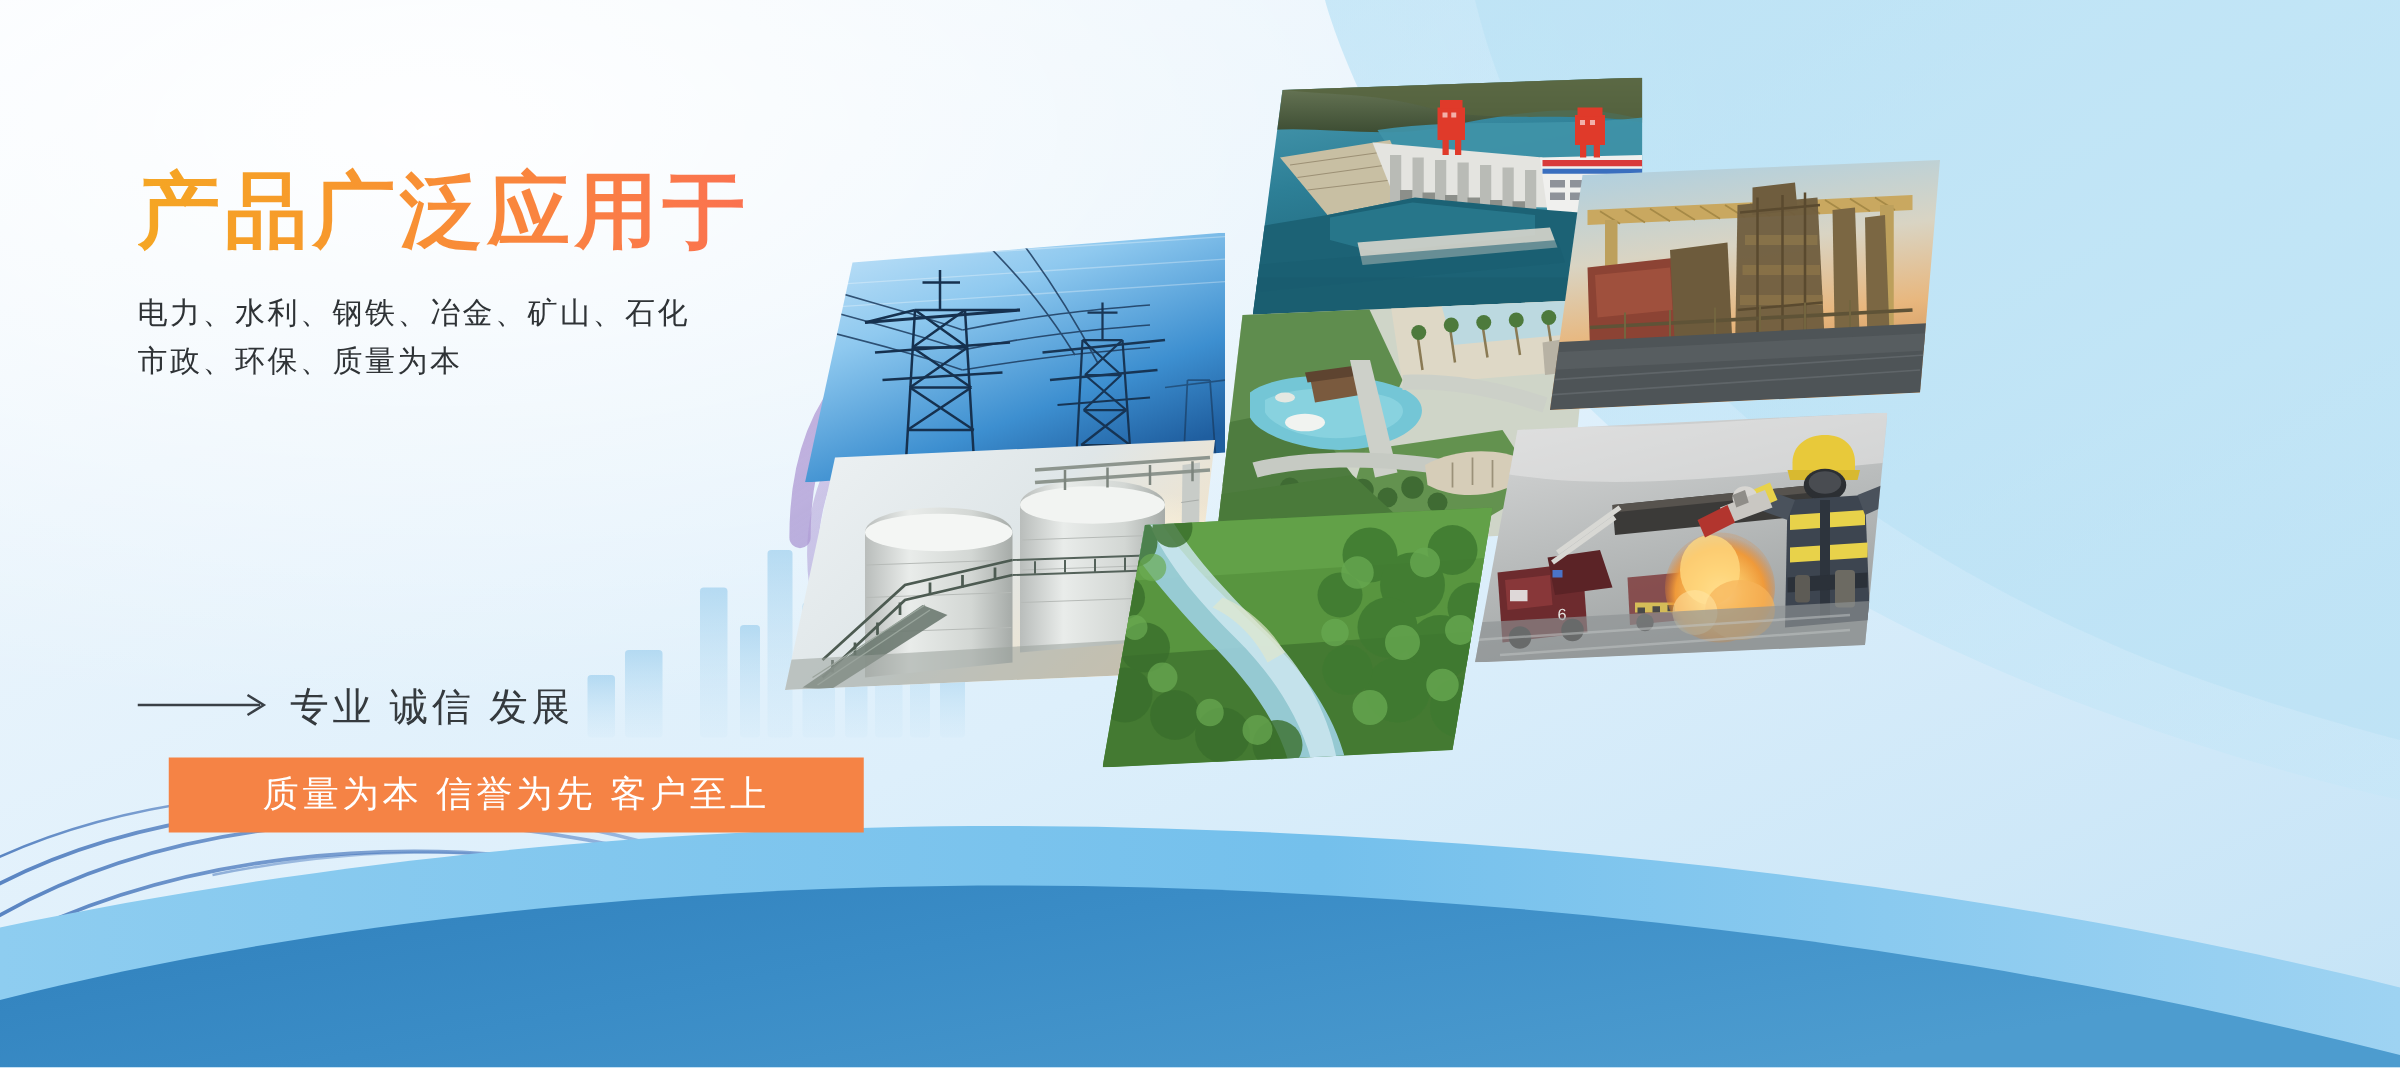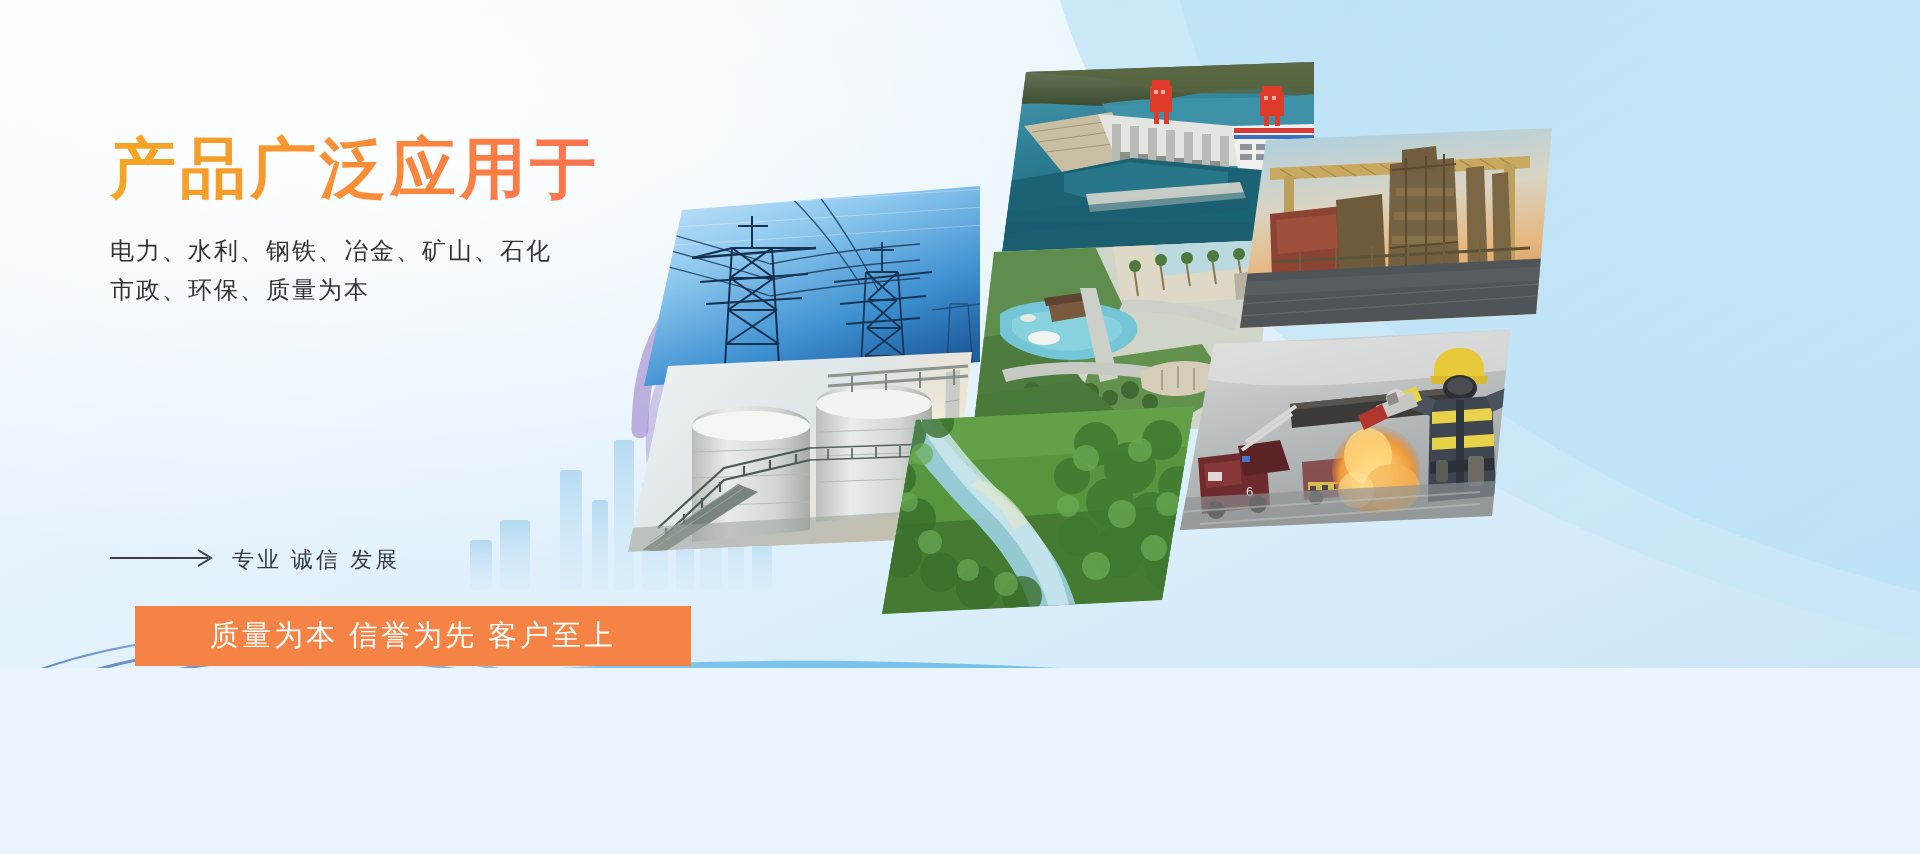--- a/index.html
+++ b/index.html
@@ -3,21 +3,21 @@
 <meta charset="utf-8">
 <title>产品广泛应用于</title>
 <style>
   html,body{margin:0;padding:0;}
   body{
     width:1920px;height:854px;overflow:hidden;
     font-family:"Liberation Sans","DejaVu Sans",sans-serif;
     background:#eaf4fc;
   }
   #banner{
-    position:relative;width:1920px;height:668px;overflow:hidden;
+    position:relative;width:1920px;height:854px;overflow:hidden;
     background:linear-gradient(160deg,#f2f9fe 0%,#e6f3fb 22%,#dff0fb 45%,#cfe8f8 70%,#bfe0f5 100%);
   }
 
   
   .bg-svg{position:absolute;left:0;top:0;width:1920px;height:854px;}
 
   
   .copy{position:absolute;left:110px;top:132px;width:640px;}
   .headline{
     font-size:66px;font-weight:700;letter-spacing:4px;line-height:1.12;
@@ -28,21 +28,21 @@
   }
   .subline{
     font-size:24px;color:#2f3336;letter-spacing:2px;line-height:1.62;
     font-weight:400;white-space:nowrap;
   }
 
   .motto-row{
     position:absolute;left:110px;top:545px;display:flex;align-items:center;gap:14px;
   }
   .arrow-wrap{display:block;}
-  .motto-text{font-size:22px;color:#353a3e;letter-spacing:3px;white-space:nowrap;}
+  .motto-text{font-size:31px;color:#353a3e;letter-spacing:3px;white-space:nowrap;}
 
   .quality-bar{
     position:absolute;left:135px;top:606px;
     width:556px;height:60px;
     background:#f58345;
     display:flex;align-items:center;justify-content:center;
   }
   .quality-bar span{
     color:#ffffff;font-size:29px;letter-spacing:3px;white-space:nowrap;font-weight:400;
   }

